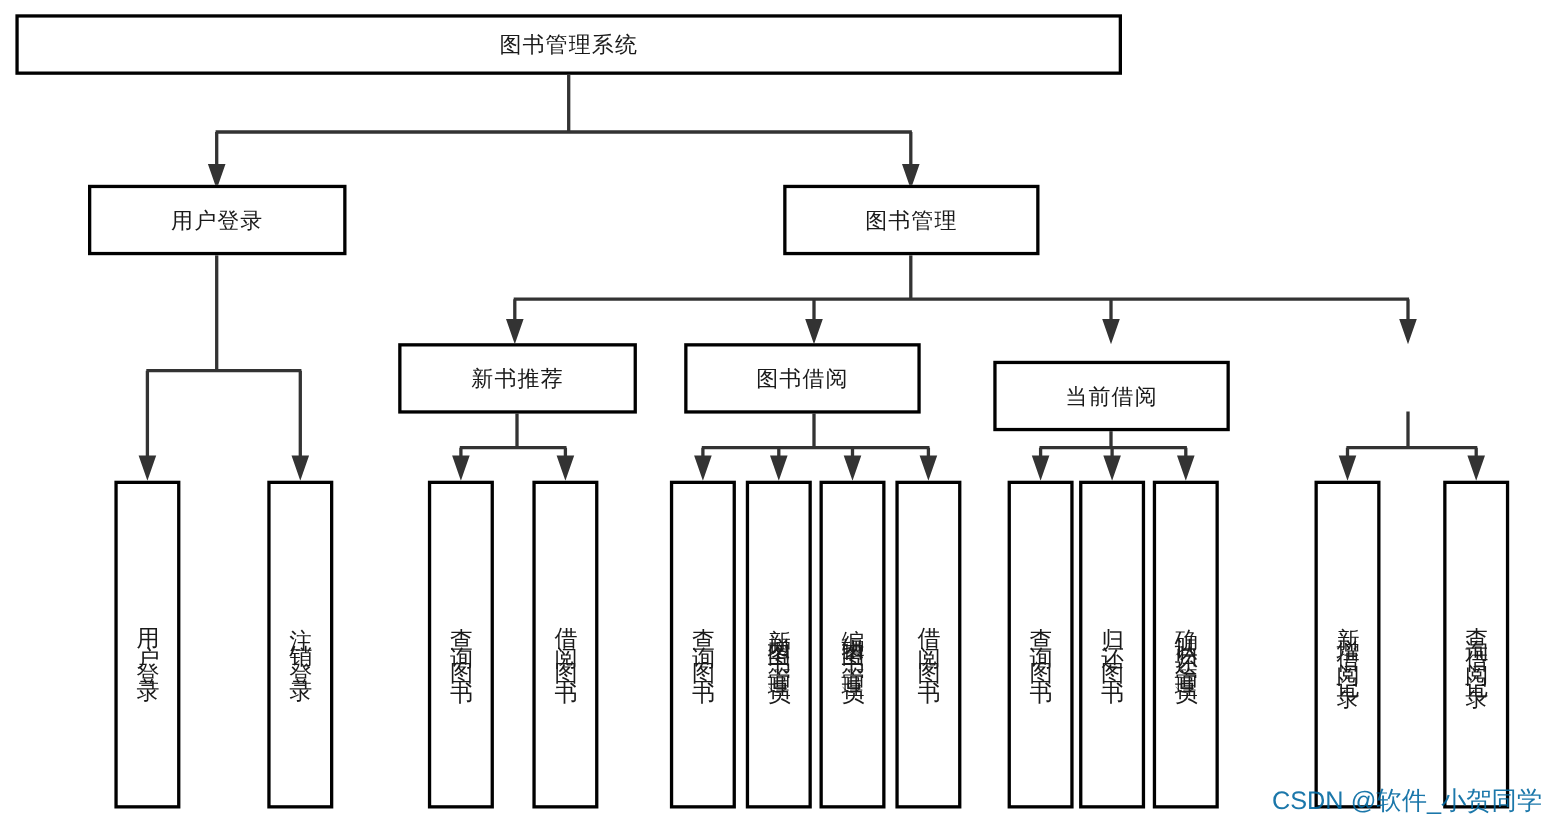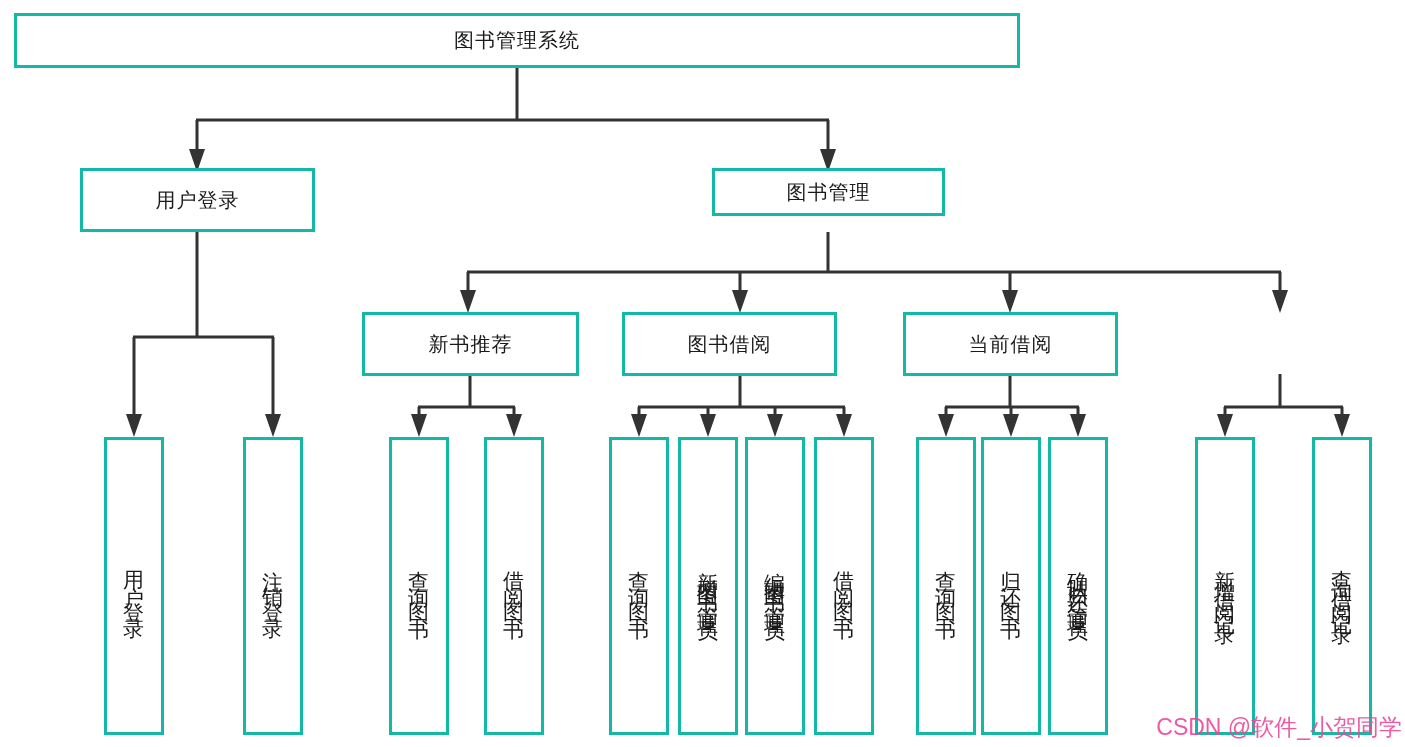--- a/index.html
+++ b/index.html
@@ -13,21 +13,21 @@
   }
   .connectors {
     position: absolute;
     left: 0; top: 0;
     width: 1405px; height: 747px;
     pointer-events: none;
   }
   .box {
     position: absolute;
     box-sizing: border-box;
-    border: 3px solid #14b8a6;
+    border: 3px solid #000000;
     background: #ffffff;
     display: flex;
     align-items: center;
     justify-content: center;
     color: #1a1a1a;
   }
   .box.h span {
     font-size: 20px;
     letter-spacing: 1px;
     white-space: nowrap;
@@ -40,21 +40,21 @@
     letter-spacing: 16px;
     line-height: 1;
   }
   .box.leaf span.v.mid   { letter-spacing: 11px; }
   .box.leaf span.v.tight { letter-spacing: 7px; }
   .watermark {
     position: absolute;
     right: 3px;
     bottom: 4px;
     font-size: 23px;
-    color: #ec4899;
+    color: #0369a1;
     opacity: 0.9;
     white-space: nowrap;
     z-index: 5;
   }
 </style>
 </head>
 <body>
 
 <div class="canvas">
 
@@ -113,31 +113,31 @@
              M1334 414 L1350 414 L1342 437 Z"></path>
   </svg>
 
   <div class="box h" style="left:14px; top:13px; width:1006px; height:55px;">
     <span>图书管理系统</span>
   </div>
 
   <div class="box h" style="left:80px; top:168px; width:235px; height:64px;">
     <span>用户登录</span>
   </div>
-  <div class="box h" style="left:712px; top:168px; width:233px; height:48px;">
+  <div class="box h" style="left:712px; top:168px; width:233px; height:64px;">
     <span>图书管理</span>
   </div>
 
   <div class="box h" style="left:362px; top:312px; width:217px; height:64px;">
     <span>新书推荐</span>
   </div>
   <div class="box h" style="left:622px; top:312px; width:215px; height:64px;">
     <span>图书借阅</span>
   </div>
-  <div class="box h" style="left:903px; top:312px; width:215px; height:64px;">
+  <div class="box h" style="left:903px; top:328px; width:215px; height:64px;">
     <span>当前借阅</span>
   </div>
 
   <div class="box leaf" style="left:104px;">
     <span class="v">用户登录</span>
   </div>
   <div class="box leaf" style="left:243px;">
     <span class="v">注销登录</span>
   </div>
   <div class="box leaf" style="left:389px;">

